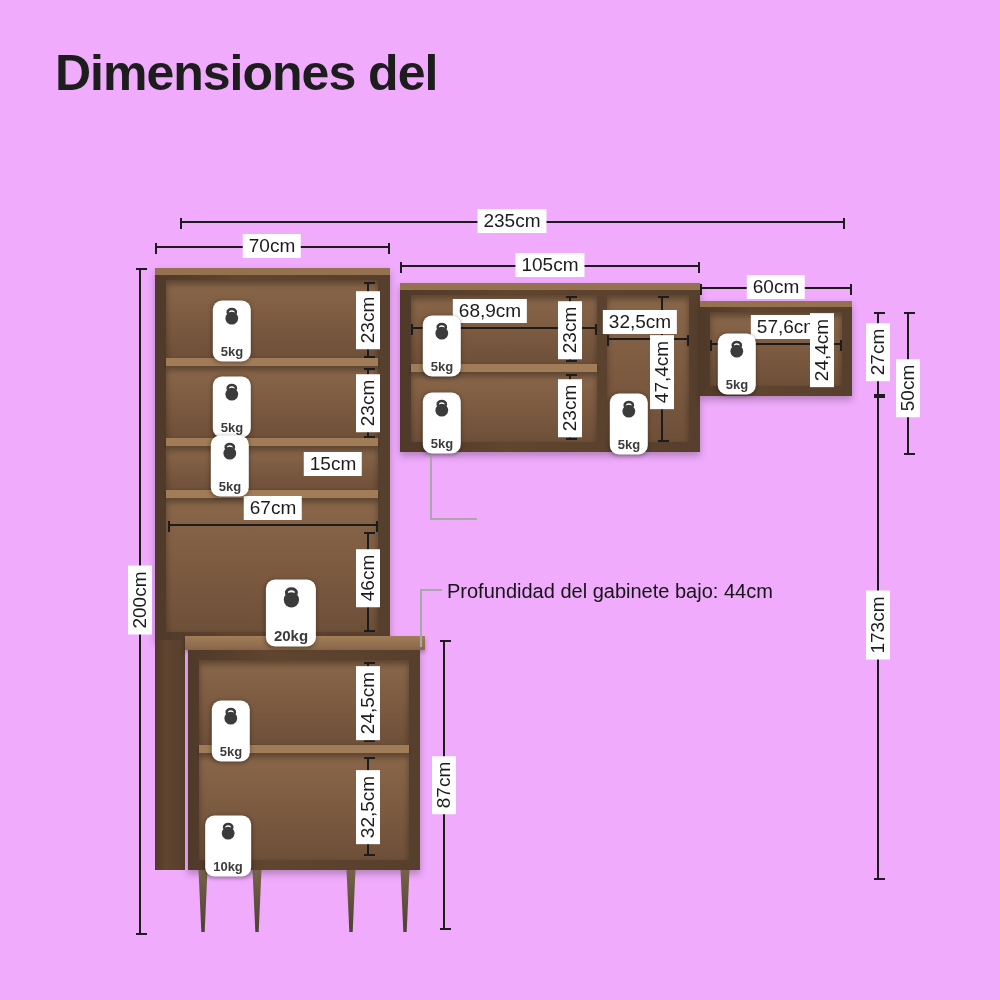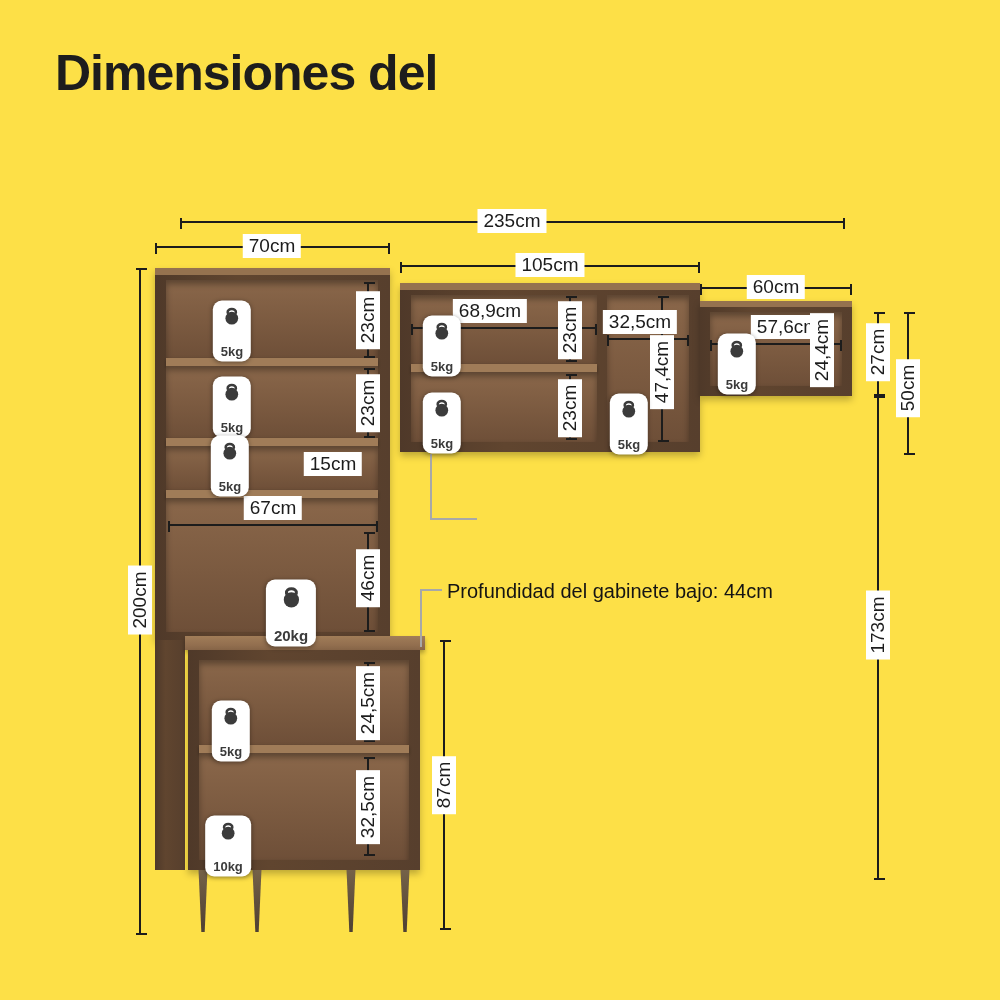--- a/index.html
+++ b/index.html
@@ -1,16 +1,16 @@
 <!DOCTYPE html>
 <html><head>
 <meta charset="utf-8">
 <style>
   html,body{margin:0;padding:0;background:#fff;}
-  .canvas{position:relative;width:1000px;height:1000px;background:#fde047;overflow:hidden;
+  .canvas{position:relative;width:1000px;height:1000px;background:#f0abfc;overflow:hidden;
           font-family:"Liberation Sans",sans-serif;color:#1c1c1c;}
 
   .title{position:absolute;left:55px;top:36px;font-size:50px;font-weight:800;
          color:#1d1d1d;line-height:1.5;letter-spacing:-1px;}
 
   
   .hline{position:absolute;height:0;border-top:2px solid #1c1c1c;}
   .hline::before,.hline::after{content:"";position:absolute;top:-5px;width:2px;height:11px;background:#1c1c1c;}
   .hline::before{left:0;}.hline::after{right:0;}
   .vline{position:absolute;width:0;border-left:2px solid #1c1c1c;}

